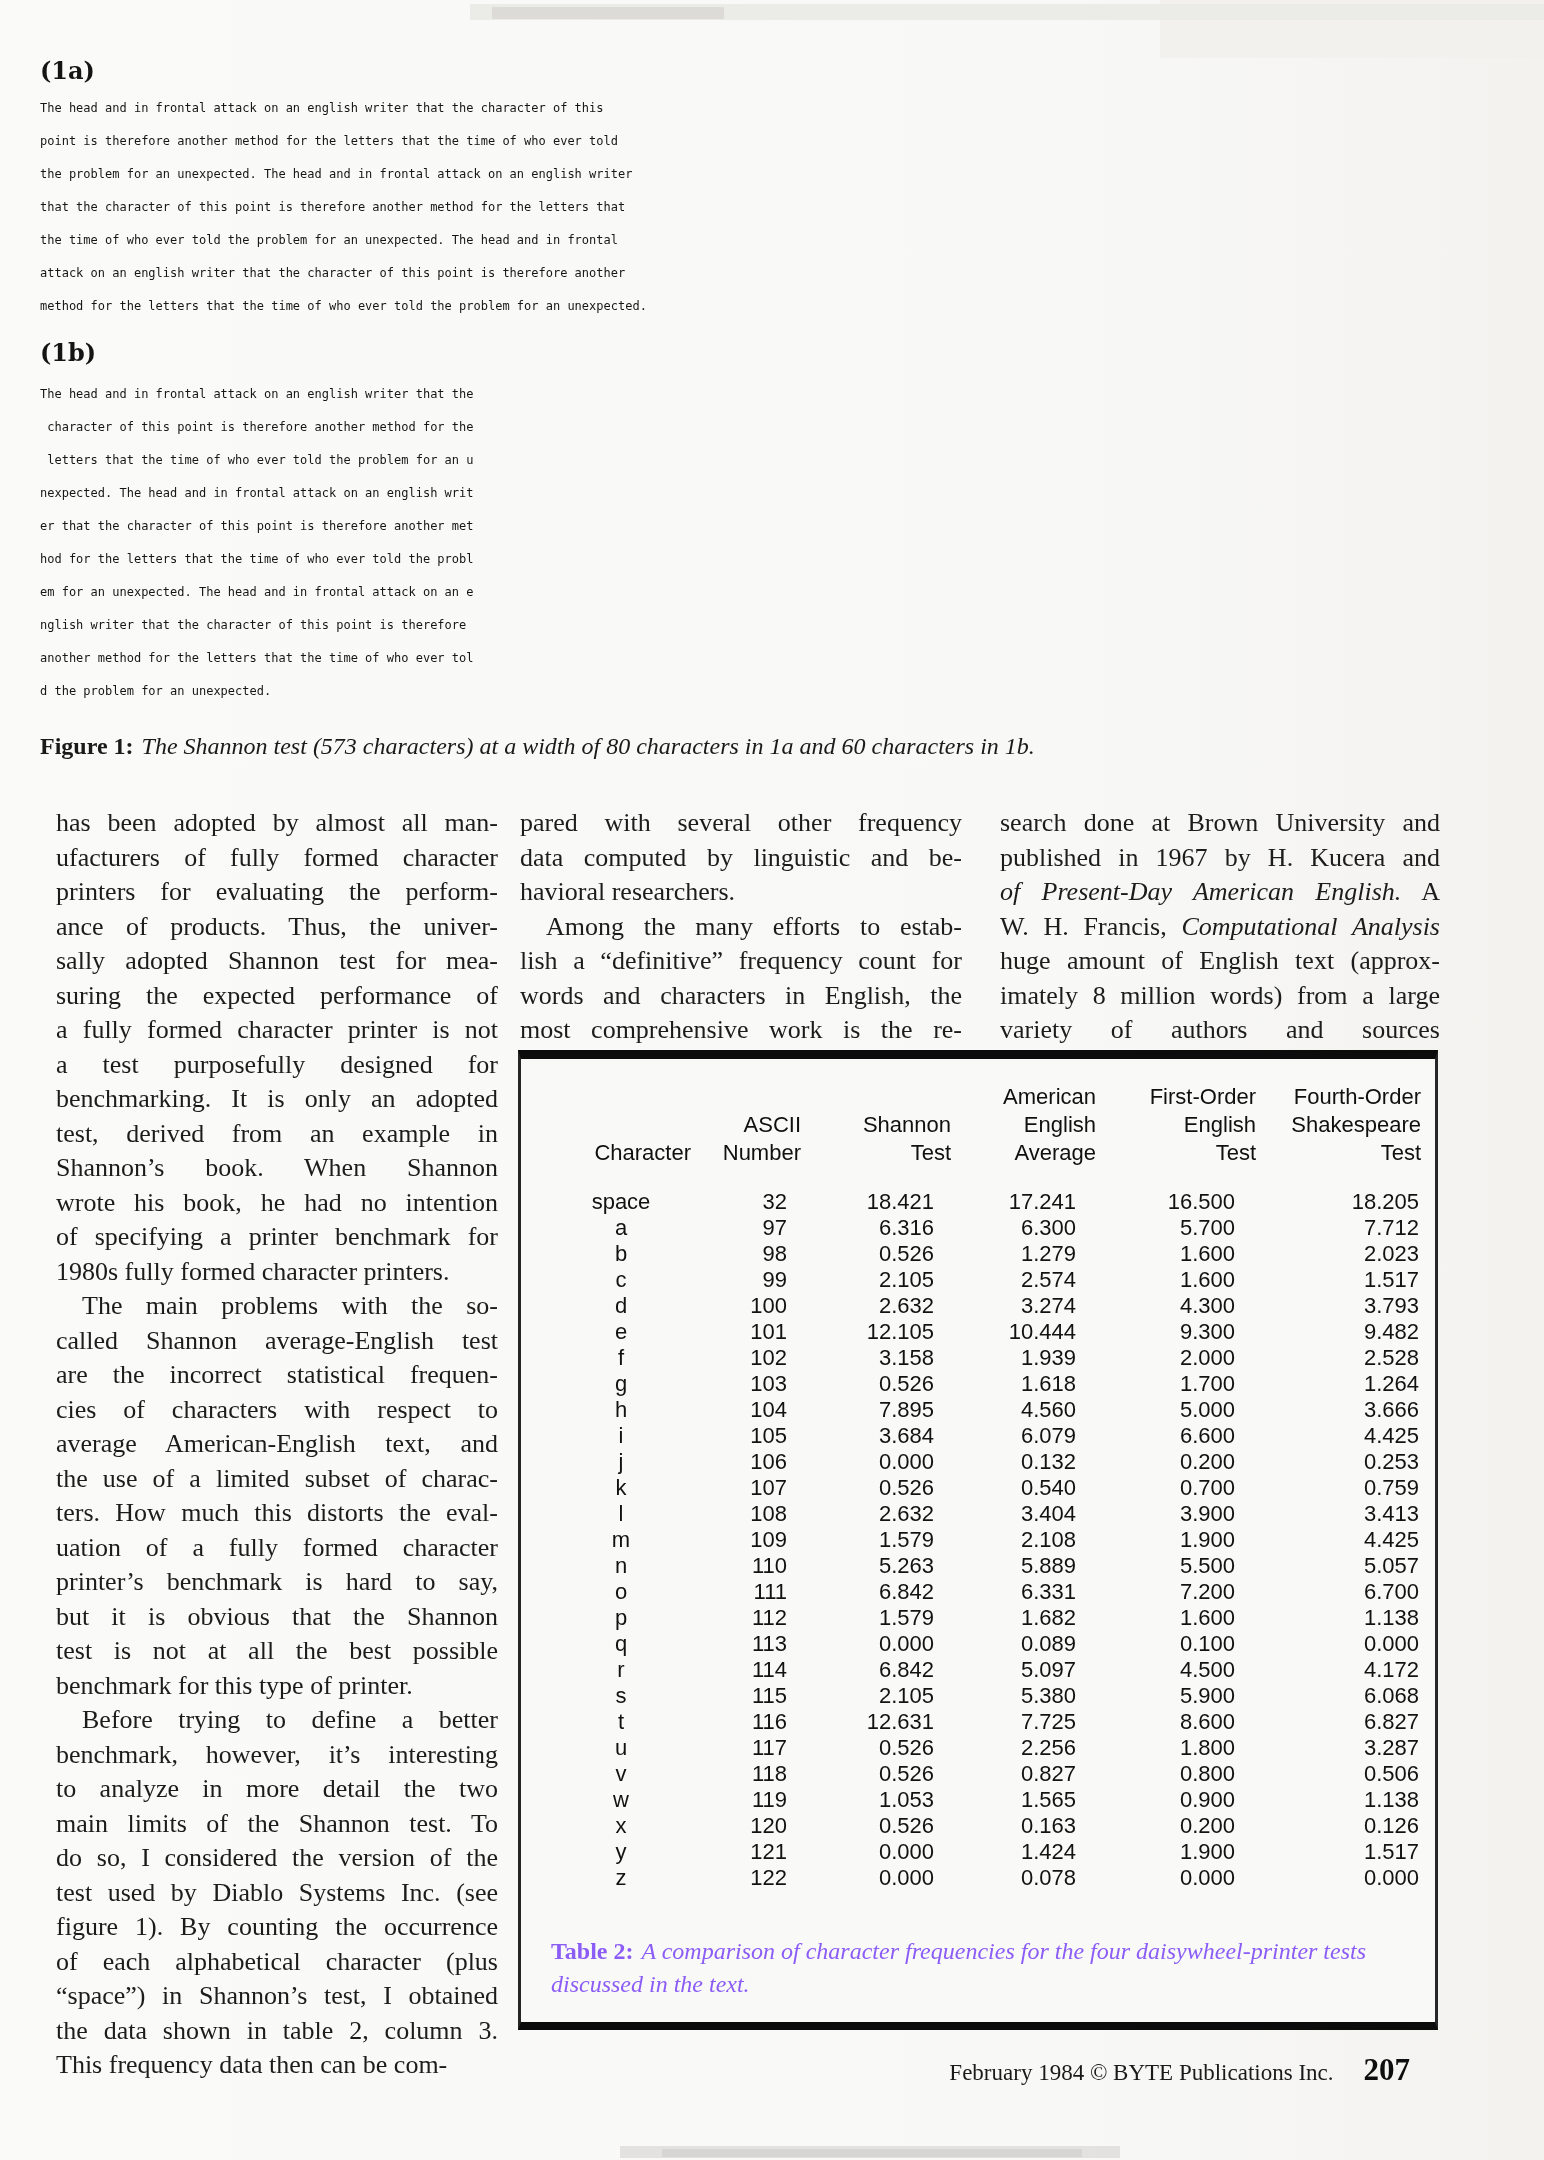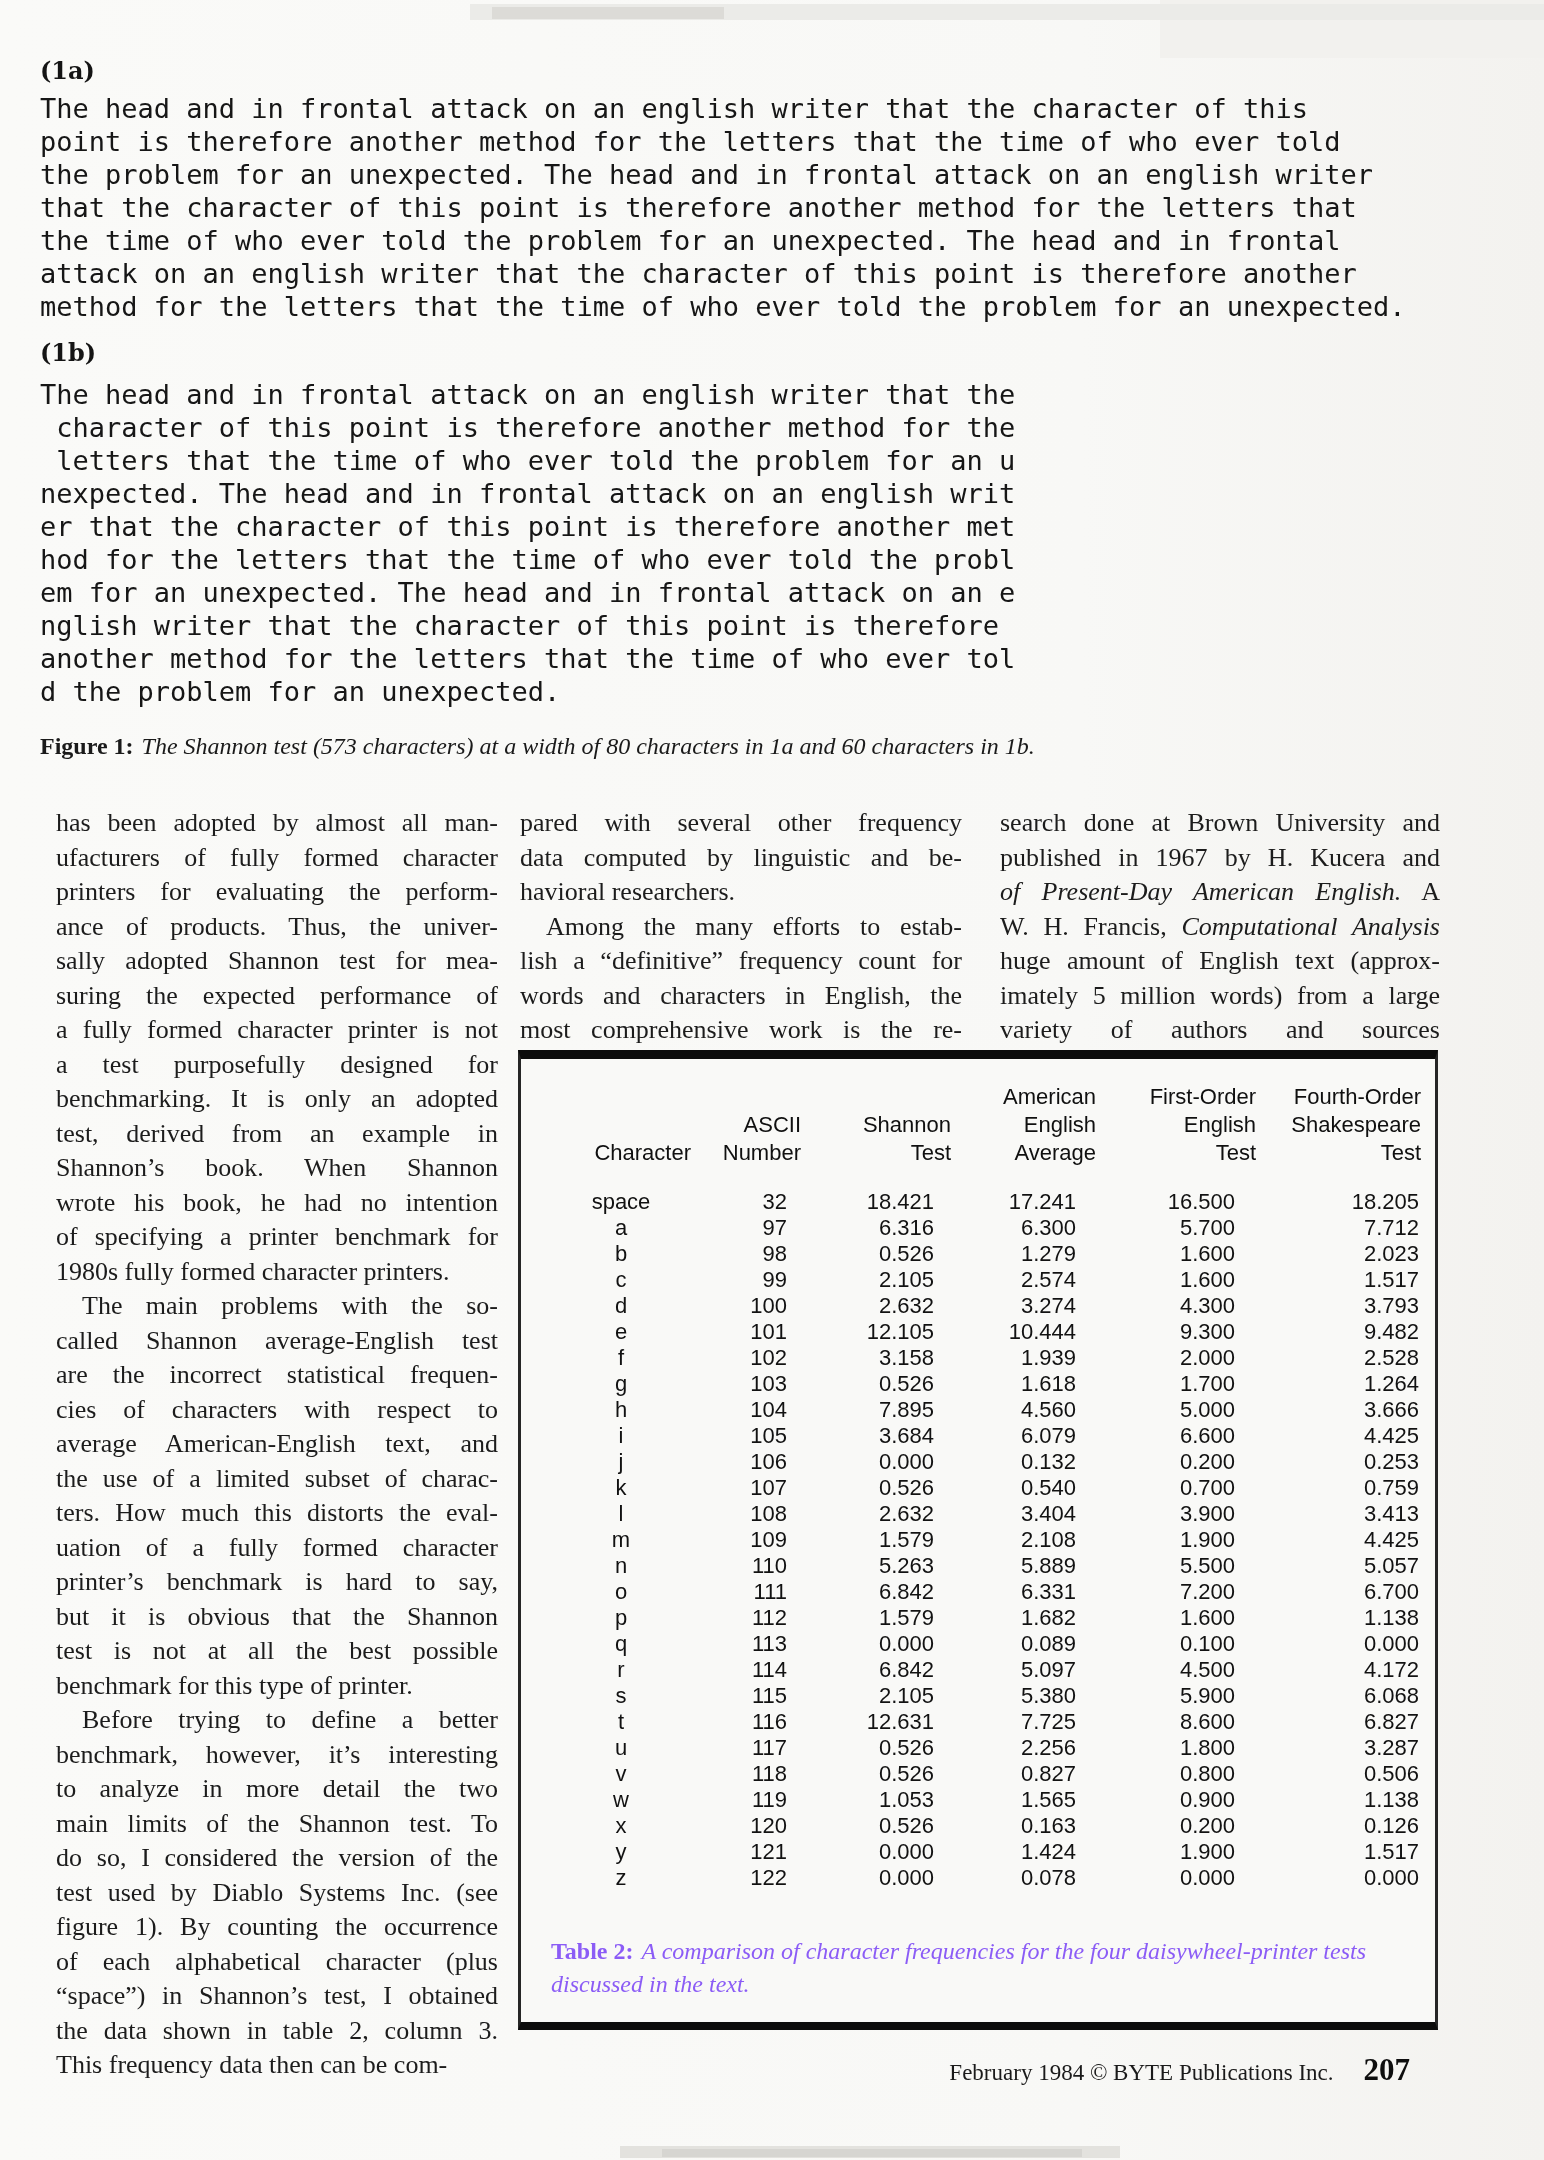--- a/index.html
+++ b/index.html
@@ -22,21 +22,21 @@
   .a-bottom2{ left:662px; top:2149px; width:420px;  height:8px;  background:#d6d5d1; }
 
   .fig-label {
     position:absolute; left:40px;
     font-family:"DejaVu Serif", serif;
     font-weight:bold; font-size:24px; color:#141414;text-align:right;
   }
   .mono {
     position:absolute; left:40px; margin:0;
     font-family:"DejaVu Sans Mono", monospace;
-    font-size:27px; line-height:33px; color:#161616;
+    font-size:12px; line-height:33px; color:#161616;
     white-space:pre;
   }
   .fig-caption {
     position:absolute; left:40px; top:730px; width:1260px;
     font-size:24px; line-height:32px; color:#1a1a1a;
   }
   .cap-label { font-weight:bold; font-style:normal; margin-right:8px; }
   .cap-text  { font-style:italic; }
 
   .col {
@@ -180,21 +180,21 @@
 words and characters in English, the
 most comprehensive work is the re-</div>
   </div>
 
   <div class="col col-3">
     <div class="line">search done at Brown University and</div>
     <div class="line">published in 1967 by H. Kucera and</div>
     <div class="line"><span class="it">of Present-Day American English.</span><span> A</span></div>
     <div class="line"><span>W. H. Francis, </span><span class="it">Computational Analysis</span></div>
     <div class="line">huge amount of English text (approx-</div>
-    <div class="line">imately 5 million words) from a large</div>
+    <div class="line">imately 8 million words) from a large</div>
     <div class="line">variety of authors and sources</div>
   </div>
 
   <div class="table-box">
     <table>
       <colgroup>
         <col class="w0">
           <col class="w1">
           <col class="w2">
           <col class="w3">

